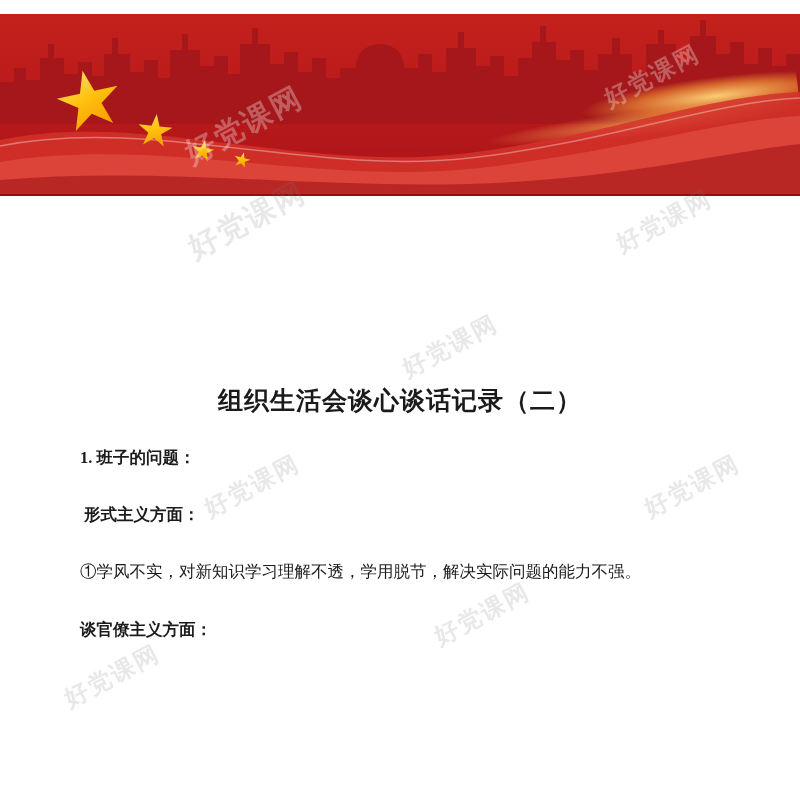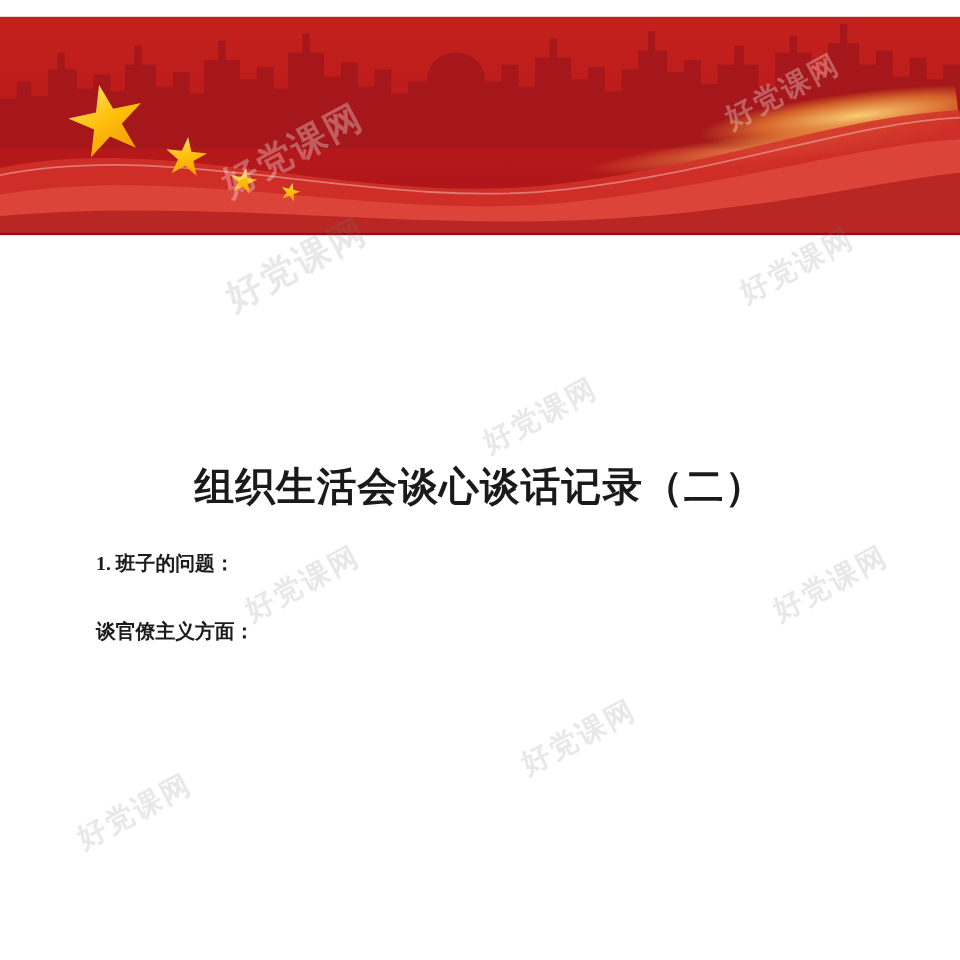--- a/index.html
+++ b/index.html
@@ -86,21 +86,21 @@
   
   .doc {
     position: relative;
     width: 800px;
     padding: 0 62px;
     box-sizing: border-box;
   }
   .doc-title {
     margin: 188px 0 0 0;
     text-align: center;
-    font-size: 33px;
+    font-size: 25px;
     font-weight: bold;
     letter-spacing: 1px;
     color: #1a1a1a;
     font-family: "Liberation Serif", "DejaVu Serif", serif;
   }
   .para {
     margin: 25px 0 0 0;
     font-size: 16.5px;
     line-height: 1.95;
     color: #1b1b1b;
@@ -161,20 +161,22 @@
   <div class="star star-3"></div>
   <div class="star star-4"></div>
 
   <div class="banner-bottom-rule"></div>
 </div>
 
 <div class="doc">
   <h1 class="doc-title">组织生活会谈心谈话记录（二）</h1>
 
   <p class="para bold indent-1">1. 班子的问题：</p>
+  <p class="para bold indent-2">形式主义方面：</p>
+  <p class="para indent-1">①学风不实，对新知识学习理解不透，学用脱节，解决实际问题的能力不强。</p>
   <p class="para bold indent-1">谈官僚主义方面：</p>
 </div>
 
 <div class="wm-layer" id="watermark-layer">
     <div class="wm" style="left: 183px; top: 200px; font-size: 30px;">好党课网</div>
     <div class="wm" style="left: 398px; top: 330px; font-size: 24px;">好党课网</div>
     <div class="wm" style="left: 612px; top: 205px; font-size: 24px;">好党课网</div>
     <div class="wm" style="left: 200px; top: 470px; font-size: 24px;">好党课网</div>
     <div class="wm" style="left: 430px; top: 598px; font-size: 24px;">好党课网</div>
     <div class="wm" style="left: 640px; top: 470px; font-size: 24px;">好党课网</div>

